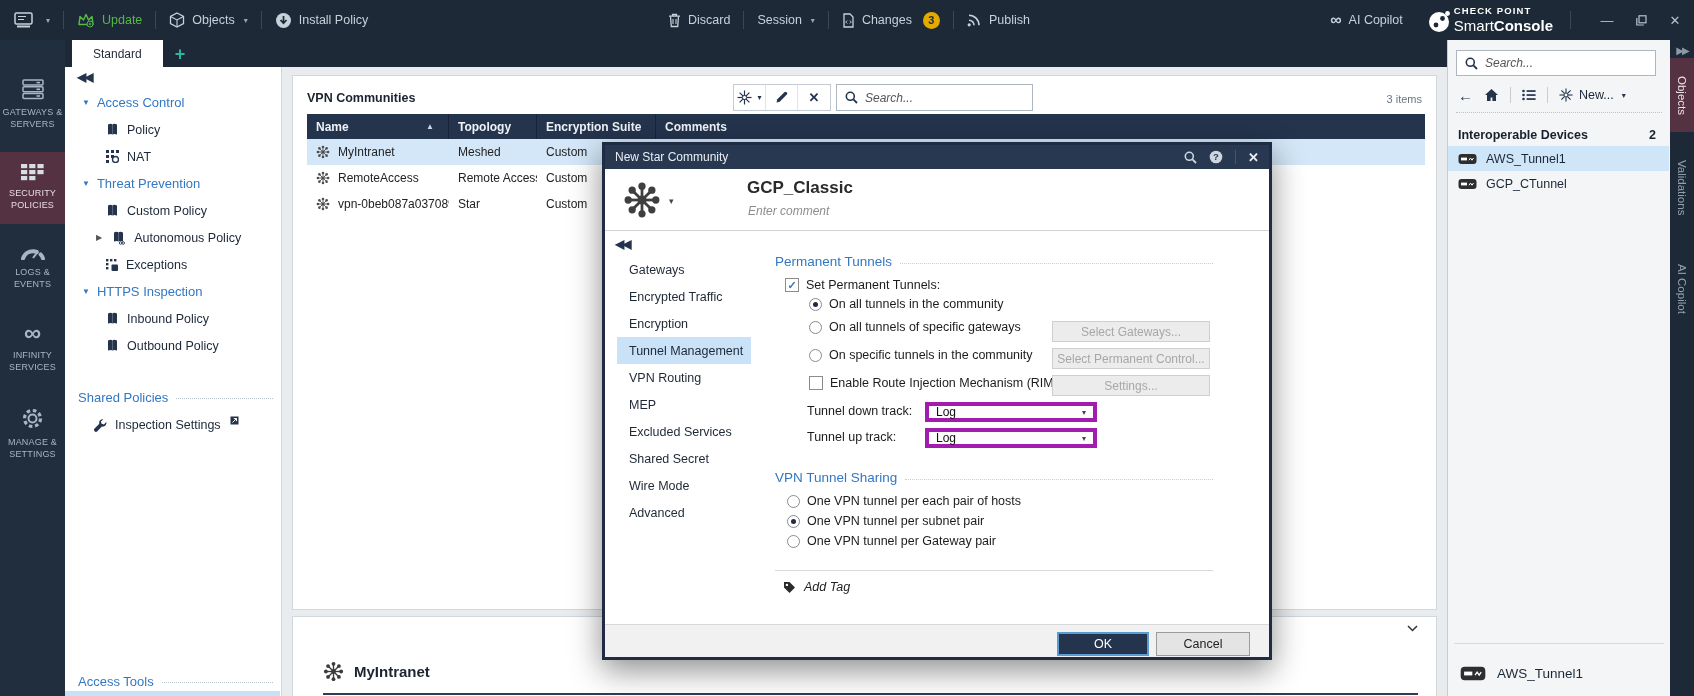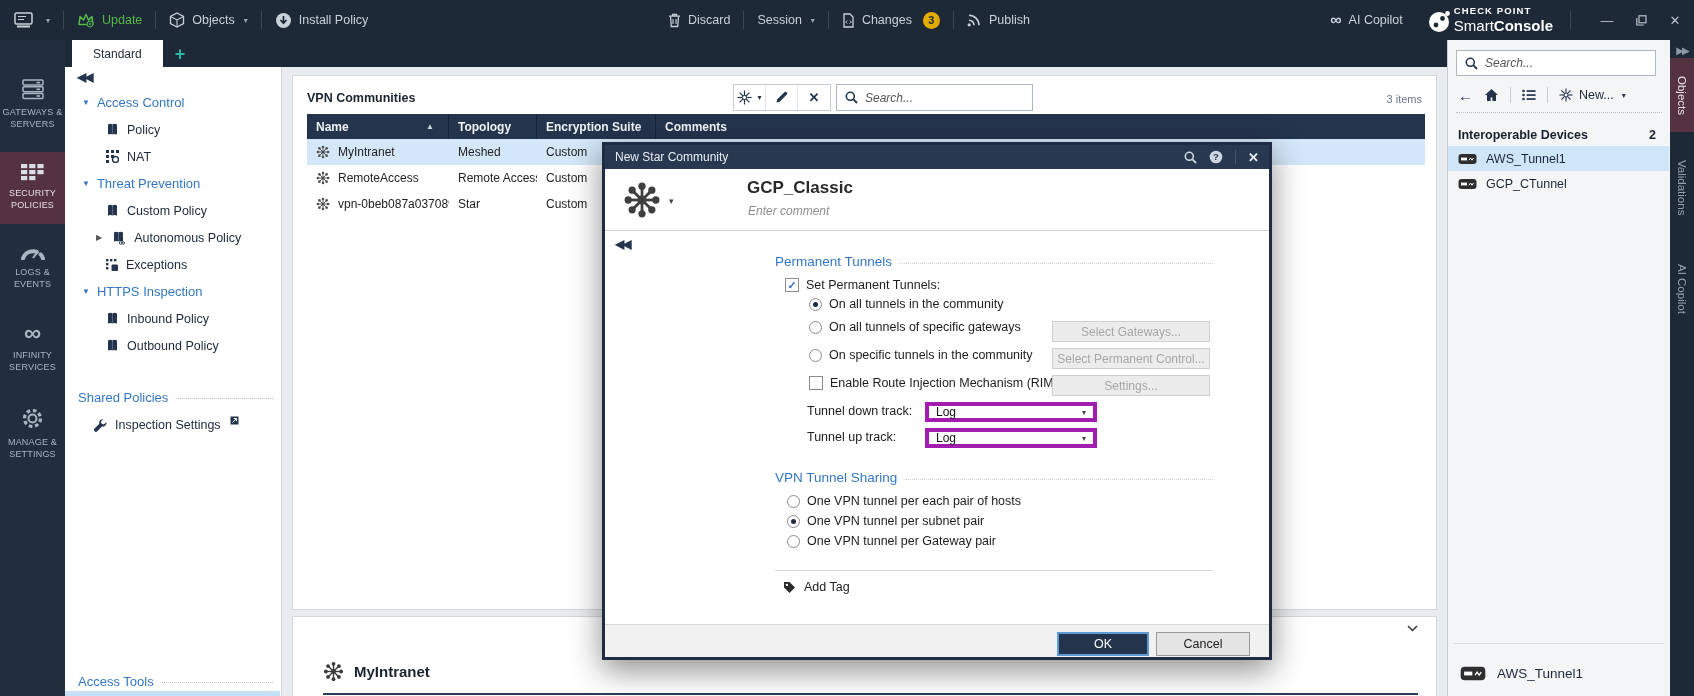--- a/index.html
+++ b/index.html
@@ -128,21 +128,21 @@
 .crow{position:absolute;display:flex;align-items:center;gap:7px}
 .chk{width:14px;height:14px;border:1px solid #8b8b8b;background:#fff;display:flex;align-items:center;justify-content:center;font-size:11px;color:#3f76bf;font-weight:bold;flex:0 0 auto}
 .radio{width:13px;height:13px;border:1px solid #8b8b8b;border-radius:50%;background:#fff;position:relative;flex:0 0 auto}
 .radio.sel::after{content:"";position:absolute;left:3px;top:3px;width:5px;height:5px;border-radius:50%;background:#1f2c44}
 .d-lbl{font-size:12.5px;color:#1c1c1c;white-space:nowrap}
 .d-btn{position:absolute;left:277px;width:158px;height:21px;background:#ececec;border:1px solid #cfcfcf;color:#a7a7a7;font-size:12px;display:flex;align-items:center;justify-content:center}
 .d-select{position:absolute;left:150px;width:172px;height:20px;border:4px solid #a21caf;background:#fdfdfd;display:flex;align-items:center;padding:0 7px;font-size:12px;color:#111}
 .d-select .sv{flex:1}
 .d-select .caret{color:#444}
 .d-div{position:absolute;left:0;width:438px;border-top:1px solid #d9d9d9}
-.d-addtag{position:absolute;display:flex;align-items:center;gap:8px;font-size:12.5px;color:#222}
+.d-addtag{position:absolute;display:flex;align-items:center;gap:8px;font-style:italic;font-size:12.5px;color:#222}
 .d-footer{position:absolute;left:0;right:0;bottom:0;height:33px;background:#f1f1f1;border-top:1px solid #d8d8d8}
 .btn-ok{position:absolute;left:452px;top:7px;width:92px;height:24px;background:#24344d;border:2px solid #5b9bd5;color:#fff;font-size:12.5px;display:flex;align-items:center;justify-content:center}
 .btn-cancel{position:absolute;left:551px;top:7px;width:94px;height:24px;background:#e4e4e4;border:1px solid #9b9b9b;color:#222;font-size:12.5px;display:flex;align-items:center;justify-content:center}
 </style>
 </head>
 <body>
 
 <div class="topbar">
   <div class="tb-cluster tb-left">
     <span class="tb-item">
@@ -808,20 +808,32 @@
           </g>
         </svg>
       </span>
     <span class="d-hcaret">▾</span>
     <div class="d-name">GCP_Classic</div>
     <div class="d-comment">Enter comment</div>
   </div>
 
   <div class="d-body">
     <span class="d-mcollapse">◀◀</span>
+    <div class="d-menu">
+      <div class="d-mitem">Gateways</div>
+      <div class="d-mitem">Encrypted Traffic</div>
+      <div class="d-mitem">Encryption</div>
+      <div class="d-mitem sel">Tunnel Management</div>
+      <div class="d-mitem">VPN Routing</div>
+      <div class="d-mitem">MEP</div>
+      <div class="d-mitem">Excluded Services</div>
+      <div class="d-mitem">Shared Secret</div>
+      <div class="d-mitem">Wire Mode</div>
+      <div class="d-mitem">Advanced</div>
+    </div>
 
     <div class="d-content">
       <div class="d-sechead" style="top:22px">
         <span>Permanent Tunnels</span>
         <span class="dots"></span>
       </div>
 
       <div class="crow" style="left:10px;top:46px">
         <span class="chk">✓</span>
         <span class="d-lbl">Set Permanent Tunnels:</span>

